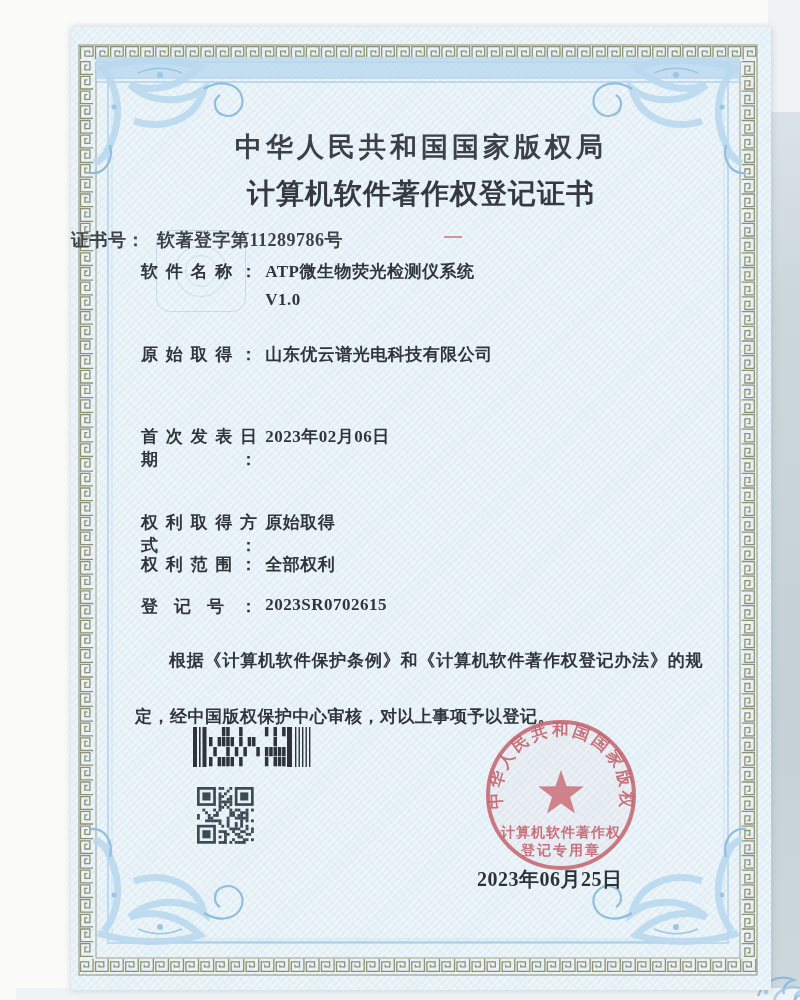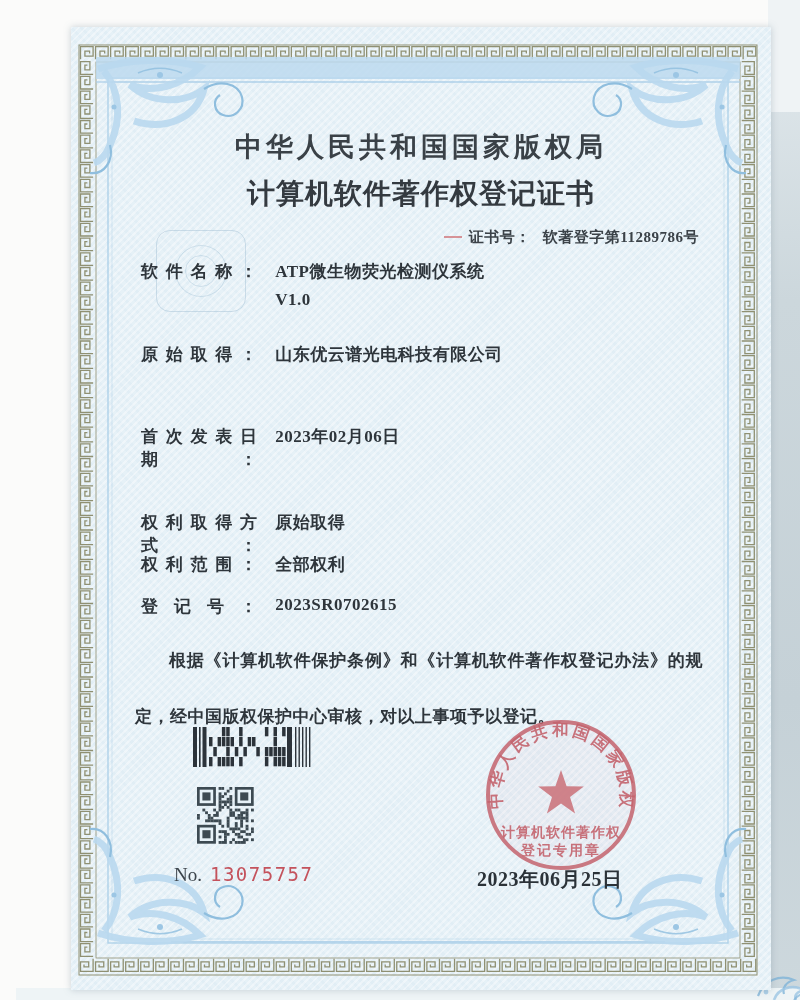--- a/index.html
+++ b/index.html
@@ -27,35 +27,35 @@
   
   .authority{
     position:absolute;left:0;top:102px;width:700px;text-align:center;
     font-size:27px;font-weight:bold;color:#3a4147;letter-spacing:4px;
   }
   .cert-title{
     position:absolute;left:0;top:148px;width:700px;text-align:center;
     font-size:28px;font-weight:bold;color:#343a40;letter-spacing:1px;
   }
   .certno-line{
-    position:absolute;left:0;top:201px;width:628px;text-align:right;
-    font-size:15px;font-weight:bold;color:#3b4248;letter-spacing:0.5px;
+    position:absolute;left:0;top:201px;width:628px;text-align:left;
+    font-size:18px;font-weight:bold;color:#3b4248;letter-spacing:0.5px;
   }
   .certno-line .lbl{margin-right:12px;}
   .red-tick{position:absolute;left:373px;top:209px;width:18px;height:2px;background:rgba(205,95,100,0.65);}
   
   .ghost{position:absolute;left:85px;top:203px;width:88px;height:80px;
     border:1.4px solid rgba(150,182,206,0.40);border-radius:14px;}
   .ghost i{position:absolute;border:1.2px solid rgba(150,182,206,0.35);border-radius:50%;}
   .ghost i.c1{left:18px;top:14px;width:50px;height:50px;}
   .ghost i.c2{left:28px;top:24px;width:30px;height:30px;}
   
   .frow{position:absolute;left:70px;color:#2e353b;font-size:17px;font-weight:bold;}
   .flabel{display:inline-block;width:116px;text-align:justify;text-align-last:justify;vertical-align:top;}
-  .fvalue{display:inline-block;margin-left:14px;letter-spacing:0.5px;vertical-align:top;}
+  .fvalue{display:inline-block;margin-left:4px;letter-spacing:0.5px;vertical-align:top;}
   .fvalue .l2{display:block;margin-top:7px;}
   .r0{top:233px;} .r1{top:316px;} .r2{top:398px;} .r3{top:441px;}
   .r4{top:484px;} .r5{top:526px;} .r6{top:568px;}
   .statement{
     position:absolute;left:64px;top:606px;width:568px;
     font-size:17px;font-weight:bold;color:#2e353b;line-height:56px;
     text-indent:2em;letter-spacing:0.5px;text-align:justify;
   }
   
   .barcode-box{position:absolute;left:122px;top:699px;width:122px;height:42px;}
@@ -535,23 +535,20 @@
         <rect x="48.6" y="45.900000000000006" width="2.85" height="2.85" fill="#3d4a52"></rect>
         <rect x="48.6" y="51.300000000000004" width="2.85" height="2.85" fill="#3d4a52"></rect>
         <rect x="51.300000000000004" y="45.900000000000006" width="2.85" height="2.85" fill="#3d4a52"></rect>
         <rect x="54" y="21.6" width="2.85" height="2.85" fill="#3d4a52"></rect>
         <rect x="54" y="32.400000000000006" width="2.85" height="2.85" fill="#3d4a52"></rect>
         <rect x="54" y="40.5" width="2.85" height="2.85" fill="#3d4a52"></rect>
         <rect x="54" y="43.2" width="2.85" height="2.85" fill="#3d4a52"></rect>
         <rect x="54" y="51.300000000000004" width="2.85" height="2.85" fill="#3d4a52"></rect>
       </svg>
 
-    <div class="serial">
-      <span>No.</span><span class="num">13075757</span>
-    </div>
 
     <svg class="seal-box" viewBox="0 0 200 200">
       <circle cx="100" cy="100" r="73" fill="rgba(214,120,130,0.05)" stroke="#c4646e" stroke-width="4" opacity="0.85"></circle>
       <path id="sealArc" d="M42,115.5 A60,60 0 1 1 158,115.5" fill="none" stroke="none"></path>
       <text font-size="16.5" fill="#c4646e" font-weight="bold" letter-spacing="3.2" opacity="0.9">
         <textPath href="#sealArc" startOffset="2">中华人民共和国国家版权局</textPath>
       </text>
       <polygon opacity="0.88" fill="#cb737b" points="100,75 105.6,91.3 122.8,91.6 109,101.9 114.1,118.4 100,108.5 85.9,118.4 91,101.9 77.2,91.6 94.4,91.3"></polygon>
       <text x="100" y="142" text-anchor="middle" font-size="14" fill="#c4646e" font-weight="bold" letter-spacing="1" opacity="0.9">计算机软件著作权</text>
       <text x="100" y="160" text-anchor="middle" font-size="14" fill="#c4646e" font-weight="bold" letter-spacing="2" opacity="0.9">登记专用章</text>

